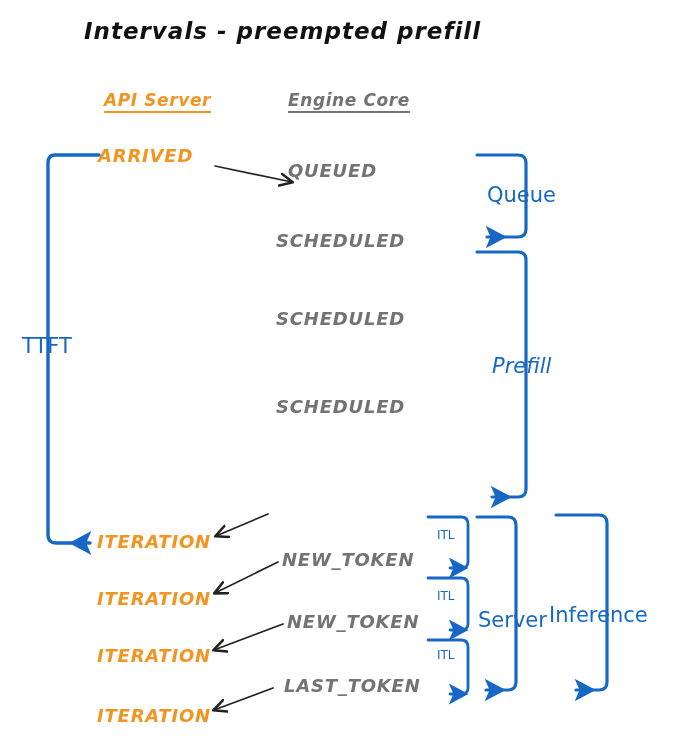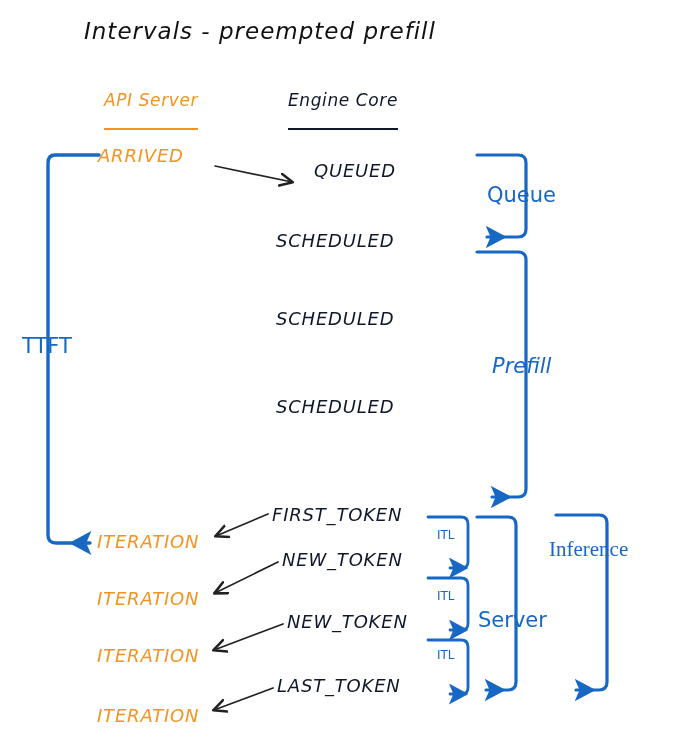--- a/index.html
+++ b/index.html
@@ -12,43 +12,43 @@
     width: 679px;
     height: 750px;
     background: #ffffff;
     overflow: hidden;
     font-family: "DejaVu Sans", sans-serif;
   }
   .hand {
     position: absolute;
     font-family: "DejaVu Sans", sans-serif;
     font-style: italic;
-    font-weight: normal;
+    font-weight: bold;
     white-space: nowrap;
     letter-spacing: 0.5px;
   }
   #title {
     font-size: 23px;
     color: #111111;
     left: 84px;
     top: 18px;
     letter-spacing: 1px;
   }
   .col-header {
     font-size: 17px;
     border-bottom: 2px solid currentColor;
-    padding-bottom: 18px;
+    padding-bottom: 1px;
     letter-spacing: 0.6px;
   }
   .state {
     font-size: 18px;
     letter-spacing: 0.8px;
   }
   .orange { color: #F29422; }
-  .red    { color: #0f172a; }
+  .red    { color: #737373; }
   .blue-label {
     position: absolute;
     font-family: "DejaVu Sans", sans-serif;
     font-style: normal;
     font-weight: normal;
     color: #1668C4;
     white-space: nowrap;
   }
   .lbl-lg { font-size: 21px; }
   .lbl-md { font-size: 12px; }
@@ -70,37 +70,36 @@
 
   <div class="hand col-header orange" style="left:104px; top:90px;">API Server</div>
   <div class="hand col-header red" style="left:288px; top:90px;">Engine Core</div>
 
   <div class="hand state orange" style="left:98px; top:145px;">ARRIVED</div>
   <div class="hand state orange" style="left:97px; top:531px;">ITERATION</div>
   <div class="hand state orange" style="left:97px; top:588px;">ITERATION</div>
   <div class="hand state orange" style="left:97px; top:645px;">ITERATION</div>
   <div class="hand state orange" style="left:97px; top:705px;">ITERATION</div>
 
-  <div class="hand state red" style="left:314px; top:160px;">QUEUED</div>
+  <div class="hand state red" style="left:288px; top:160px;">QUEUED</div>
   <div class="hand state red" style="left:276px; top:230px;">SCHEDULED</div>
   <div class="hand state red" style="left:276px; top:308px;">SCHEDULED</div>
   <div class="hand state red" style="left:276px; top:396px;">SCHEDULED</div>
-  <div class="hand state red" style="left:272px; top:504px;">FIRST_TOKEN</div>
   <div class="hand state red" style="left:282px; top:549px;">NEW_TOKEN</div>
   <div class="hand state red" style="left:287px; top:611px;">NEW_TOKEN</div>
-  <div class="hand state red" style="left:277px; top:675px;">LAST_TOKEN</div>
+  <div class="hand state red" style="left:284px; top:675px;">LAST_TOKEN</div>
 
   <div class="blue-label lbl-lg" style="left:22px; top:334px;">TTFT</div>
   <div class="blue-label lbl-lg" style="left:487px; top:183px;text-align:right;">Queue</div>
   <div class="blue-label lbl-lg" style="left:492px; top:354px;font-style:italic;">Prefill</div>
   <div class="blue-label lbl-md" style="left:437px; top:528px;">ITL</div>
   <div class="blue-label lbl-md" style="left:437px; top:589px;">ITL</div>
   <div class="blue-label lbl-md" style="left:437px; top:648px;">ITL</div>
   <div class="blue-label lbl-lg" style="left:478px; top:608px;">Server</div>
-  <div class="blue-label lbl-lg" style="left:549px; top:537px;font-family:Liberation Serif, serif;">Inference</div>
+  <div class="blue-label lbl-lg" style="left:549px; top:603px;">Inference</div>
 
   <svg class="overlay" viewBox="0 0 679 750">
     <defs>
       <marker id="blk-arrow" markerWidth="9" markerHeight="9" refX="7.5" refY="4.2" orient="auto" markerUnits="strokeWidth">
         <path d="M0.5,0.6 L8,4.2 L0.5,7.8" fill="none" stroke="#222222" stroke-width="1.5" stroke-linecap="round" stroke-linejoin="round"></path>
       </marker>
       <marker id="blue-arrow-lg" markerWidth="7" markerHeight="7" refX="6.2" refY="3.5" orient="auto" markerUnits="strokeWidth">
         <path d="M0,3.5 L6.6,0 L5.1,3.5 L6.6,7 Z" fill="#1668C4"></path>
       </marker>
       <marker id="blue-arrow-sm" markerWidth="7.5" markerHeight="7.5" refX="6.6" refY="3.75" orient="auto" markerUnits="strokeWidth">

